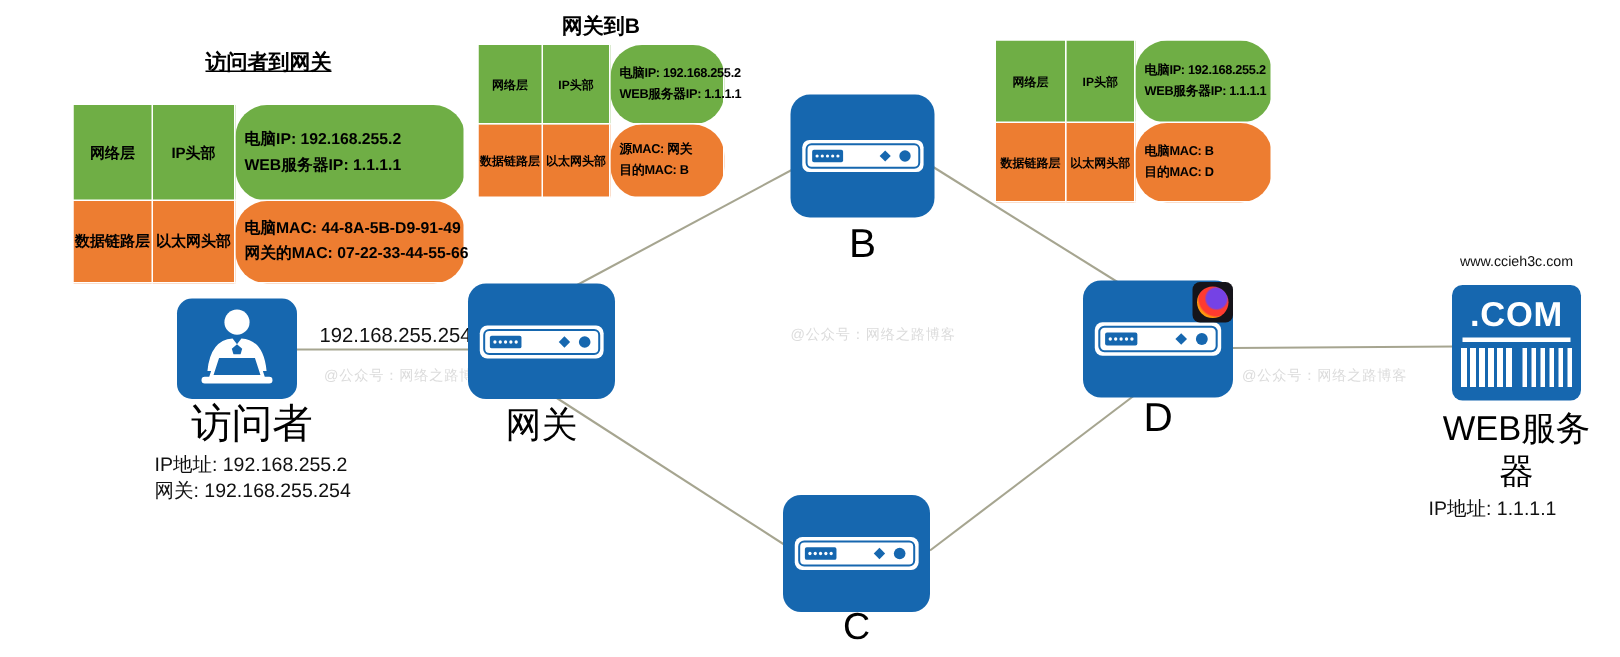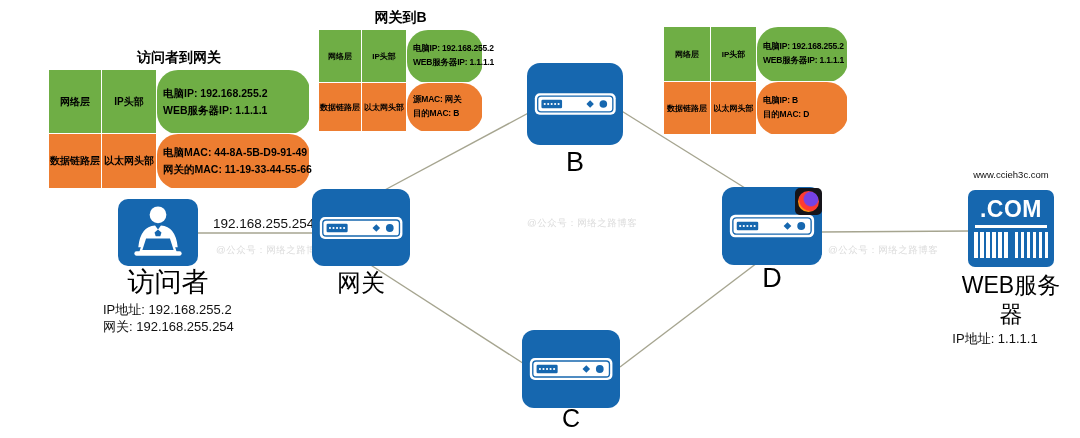--- a/index.html
+++ b/index.html
@@ -50,37 +50,37 @@
 
   <svg class="links-svg">
     <line x1="197" y1="233" x2="313" y2="233" stroke="#A6A590" stroke-width="1.4"></line>
     <line x1="381" y1="192" x2="534" y2="110" stroke="#A6A590" stroke-width="1.4"></line>
     <line x1="620" y1="110" x2="753" y2="193" stroke="#A6A590" stroke-width="1.4"></line>
     <line x1="366" y1="262" x2="532" y2="369" stroke="#A6A590" stroke-width="1.4"></line>
     <line x1="620" y1="367" x2="757" y2="263" stroke="#A6A590" stroke-width="1.4"></line>
     <line x1="820" y1="232" x2="970" y2="231" stroke="#A6A590" stroke-width="1.4"></line>
   </svg>
 
-  <div class="tbl-title" style="left:48px;top:49px;width:262px;">访问者到网关</div>
+  <div class="tbl-title" style="left:48px;top:33px;width:262px;text-decoration:underline;">访问者到网关</div>
   <table class="pkt t1" style="left:48px;top:69px;width:262px;">
     <tbody>
         <tr class="row-green" style="height:64px;">
       <td class="c1" style="width:50px;">网络层</td>
       <td class="c2" style="width:52px;">IP头部</td>
       <td class="c3">
         <div>电脑IP:  192.168.255.2</div>
         <div>WEB服务器IP:  1.1.1.1</div>
       </td>
     </tr>
     <tr class="row-orange" style="height:55px;">
       <td class="c1">数据链路层</td>
       <td class="c2">以太网头部</td>
       <td class="c3">
         <div>电脑MAC:  44-8A-5B-D9-91-49</div>
-        <div>网关的MAC:  11-19-33-44-55-66</div>
+        <div>网关的MAC:  07-22-33-44-55-66</div>
       </td>
     </tr>
   </tbody>
     </table>
 
   <div class="tbl-title" style="left:318px;top:9px;width:165px;">网关到B</div>
   <table class="pkt t2" style="left:318px;top:29px;width:165px;">
     <tbody>
         <tr class="row-green" style="height:53px;">
       <td class="c1" style="width:40px;">网络层</td>
@@ -108,21 +108,21 @@
       <td class="c2" style="width:43px;">IP头部</td>
       <td class="c3">
         <div>电脑IP:  192.168.255.2</div>
         <div>WEB服务器IP:  1.1.1.1</div>
       </td>
     </tr>
     <tr class="row-orange" style="height:53px;">
       <td class="c1">数据链路层</td>
       <td class="c2">以太网头部</td>
       <td class="c3">
-        <div>电脑IP:  B</div>
+        <div>电脑MAC:  B</div>
         <div>目的MAC:  D</div>
       </td>
     </tr>
   </tbody>
     </table>
 
   <div class="node-icon" style="left:118px;top:199px;width:80px;height:67px;border-radius:10px;">
     <svg viewBox="0 0 80 68" style="width:100%;height:100%;">
       <circle cx="40" cy="16" r="8.5" fill="#fff"></circle>
       <path d="M20 49 Q22 28 37 27 L40 31 L43 27 Q58 28 60 49 Z" fill="#fff"></path>

